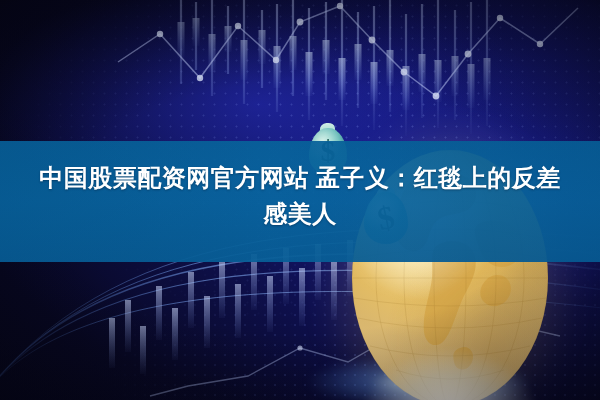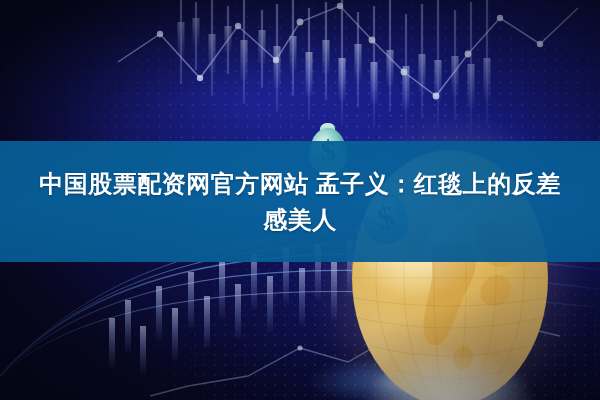--- a/index.html
+++ b/index.html
@@ -104,21 +104,21 @@
   #title-band{
     position:absolute;left:0;top:141px;width:600px;height:121px;
     background:linear-gradient(180deg, rgba(7,96,152,0.93) 0%, rgba(8,100,158,0.92) 50%, rgba(7,92,148,0.93) 100%);
     mix-blend-mode:normal;
   }
   #title-band-tint{
     position:absolute;left:0;top:141px;width:600px;height:121px;
     background:linear-gradient(95deg, rgba(5,84,140,0.35) 0%, rgba(10,110,170,0.12) 45%, rgba(5,80,136,0.30) 100%);
   }
   #title-text{
-    position:absolute;left:0;top:141px;width:600px;height:121px;
+    position:absolute;left:0;top:135px;width:600px;height:121px;
     display:flex;flex-direction:column;align-items:center;justify-content:center;
     color:#ffffff;font-weight:700;font-size:24px;line-height:36px;
     letter-spacing:0.5px;text-align:center;
     text-shadow:0 1px 2px rgba(0,30,60,0.45);
     padding:0 14px;box-sizing:border-box;
   }
   #title-text .ln{display:block;white-space:nowrap;}
   #title-text .ln2{text-align:right;}
 </style>
 </head>

